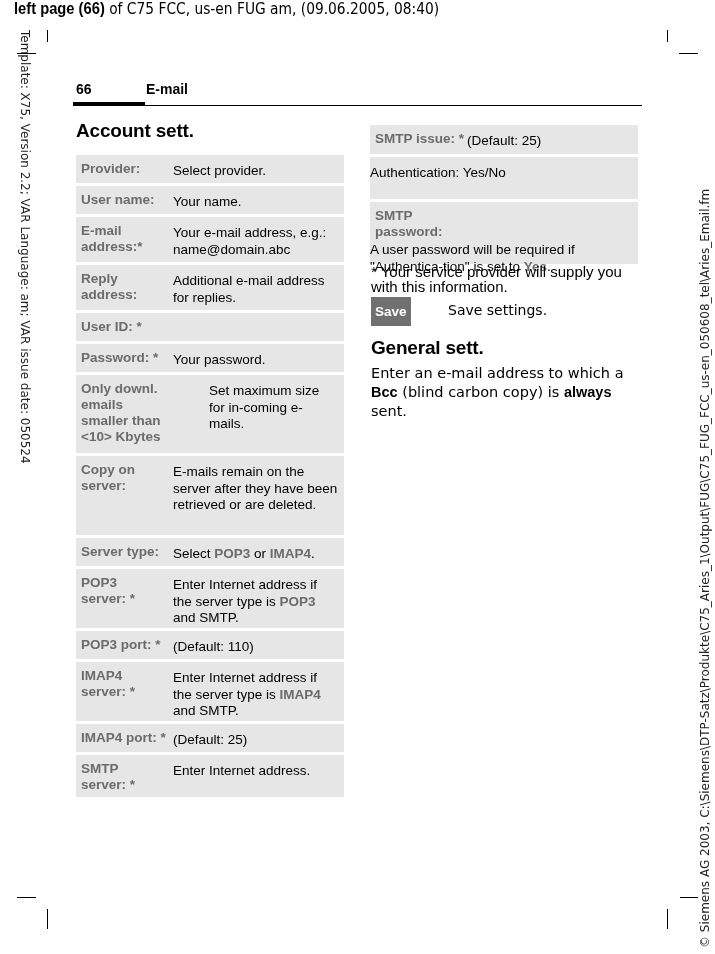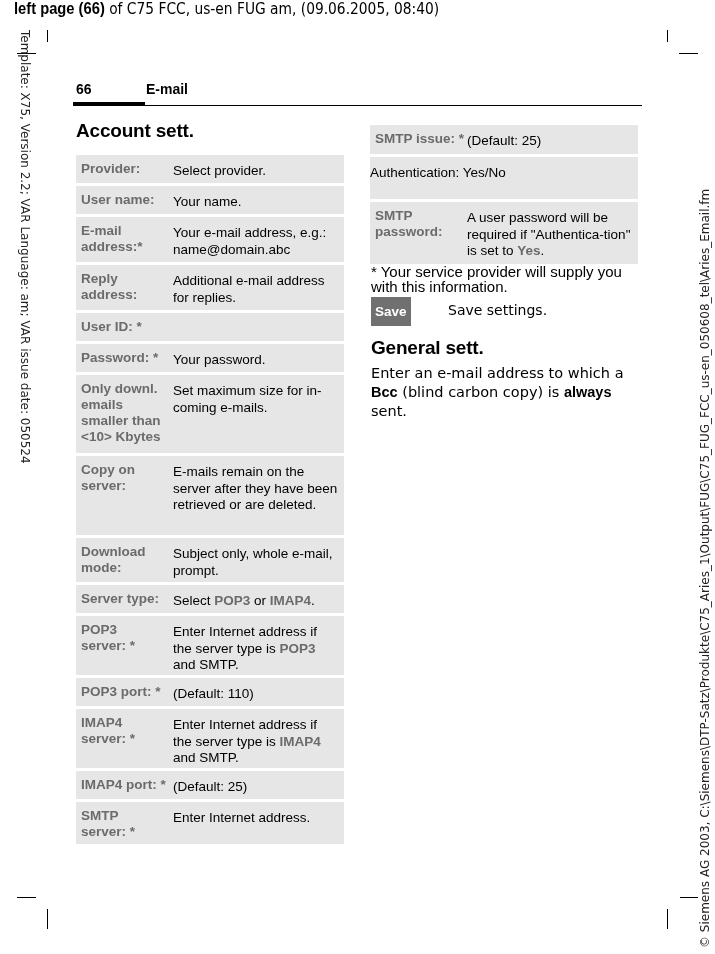--- a/index.html
+++ b/index.html
@@ -76,31 +76,27 @@
     <div class="lbl" style="width:97px;padding-right:30px;">Reply address:</div>
     <div class="val">Additional e-mail address for replies.</div>
   </div>
   <div class="row" style="height:28px;">
     <div class="lbl">User ID: *</div>
   </div>
   <div class="row" style="height:28px;">
     <div class="lbl">Password: *</div>
     <div class="val">Your password.</div>
   </div>
-  <div class="row" style="height:78px;">
+  <div class="row" style="height:78px;gap:36px;">
     <div class="lbl">Only downl. emails smaller than &lt;10&gt; Kbytes</div>
     <div class="val">Set maximum size for in-coming e-mails.</div>
   </div>
   <div class="row" style="height:79px;">
     <div class="lbl" style="padding-right:30px;">Copy on server:</div>
     <div class="val">E-mails remain on the server after they have been retrieved or are deleted.</div>
-  </div>
-  <div class="row" style="height:44px;">
-    <div class="lbl" style="padding-right:20px;">Download mode:</div>
-    <div class="val">Subject only, whole e-mail, prompt.</div>
   </div>
   <div class="row" style="height:28px;">
     <div class="lbl">Server type:</div>
     <div class="val"><span>Select </span><span class="hl">POP3</span><span> or </span><span class="hl">IMAP4</span><span>.</span></div>
   </div>
   <div class="row" style="height:59px;">
     <div class="lbl" style="padding-right:30px;">POP3 server: *</div>
     <div class="val"><span>Enter Internet address if the server type is </span><span class="hl">POP3</span><span> and SMTP.</span></div>
   </div>
   <div class="row" style="height:28px;">
@@ -122,21 +118,21 @@
 </div>
 
 <div class="tbl" style="left:370px;top:125px;">
   <div class="row" style="height:29px;">
     <div class="lbl">SMTP issue: *</div>
     <div class="val">(Default: 25)</div>
   </div>
   <div class="row" style="height:42px;">
     <div class="val">Authentication: Yes/No</div>
   </div>
-  <div class="row" style="height:62px;">
+  <div class="row" style="height:62px;flex-direction:column;">
     <div class="lbl" style="padding-right:20px;">SMTP password:</div>
     <div class="val"><span>A user password will be required if "Authentica-tion" is set to </span><span class="hl">Yes</span><span>.</span></div>
   </div>
 </div>
 
 <div class="abs note" style="left:371px;top:264px;width:270px;">* Your service provider will supply you with this information.</div>
 
 <div class="abs" style="left:371px;top:302px;">
   <span class="save-key">Save</span>
 </div>

